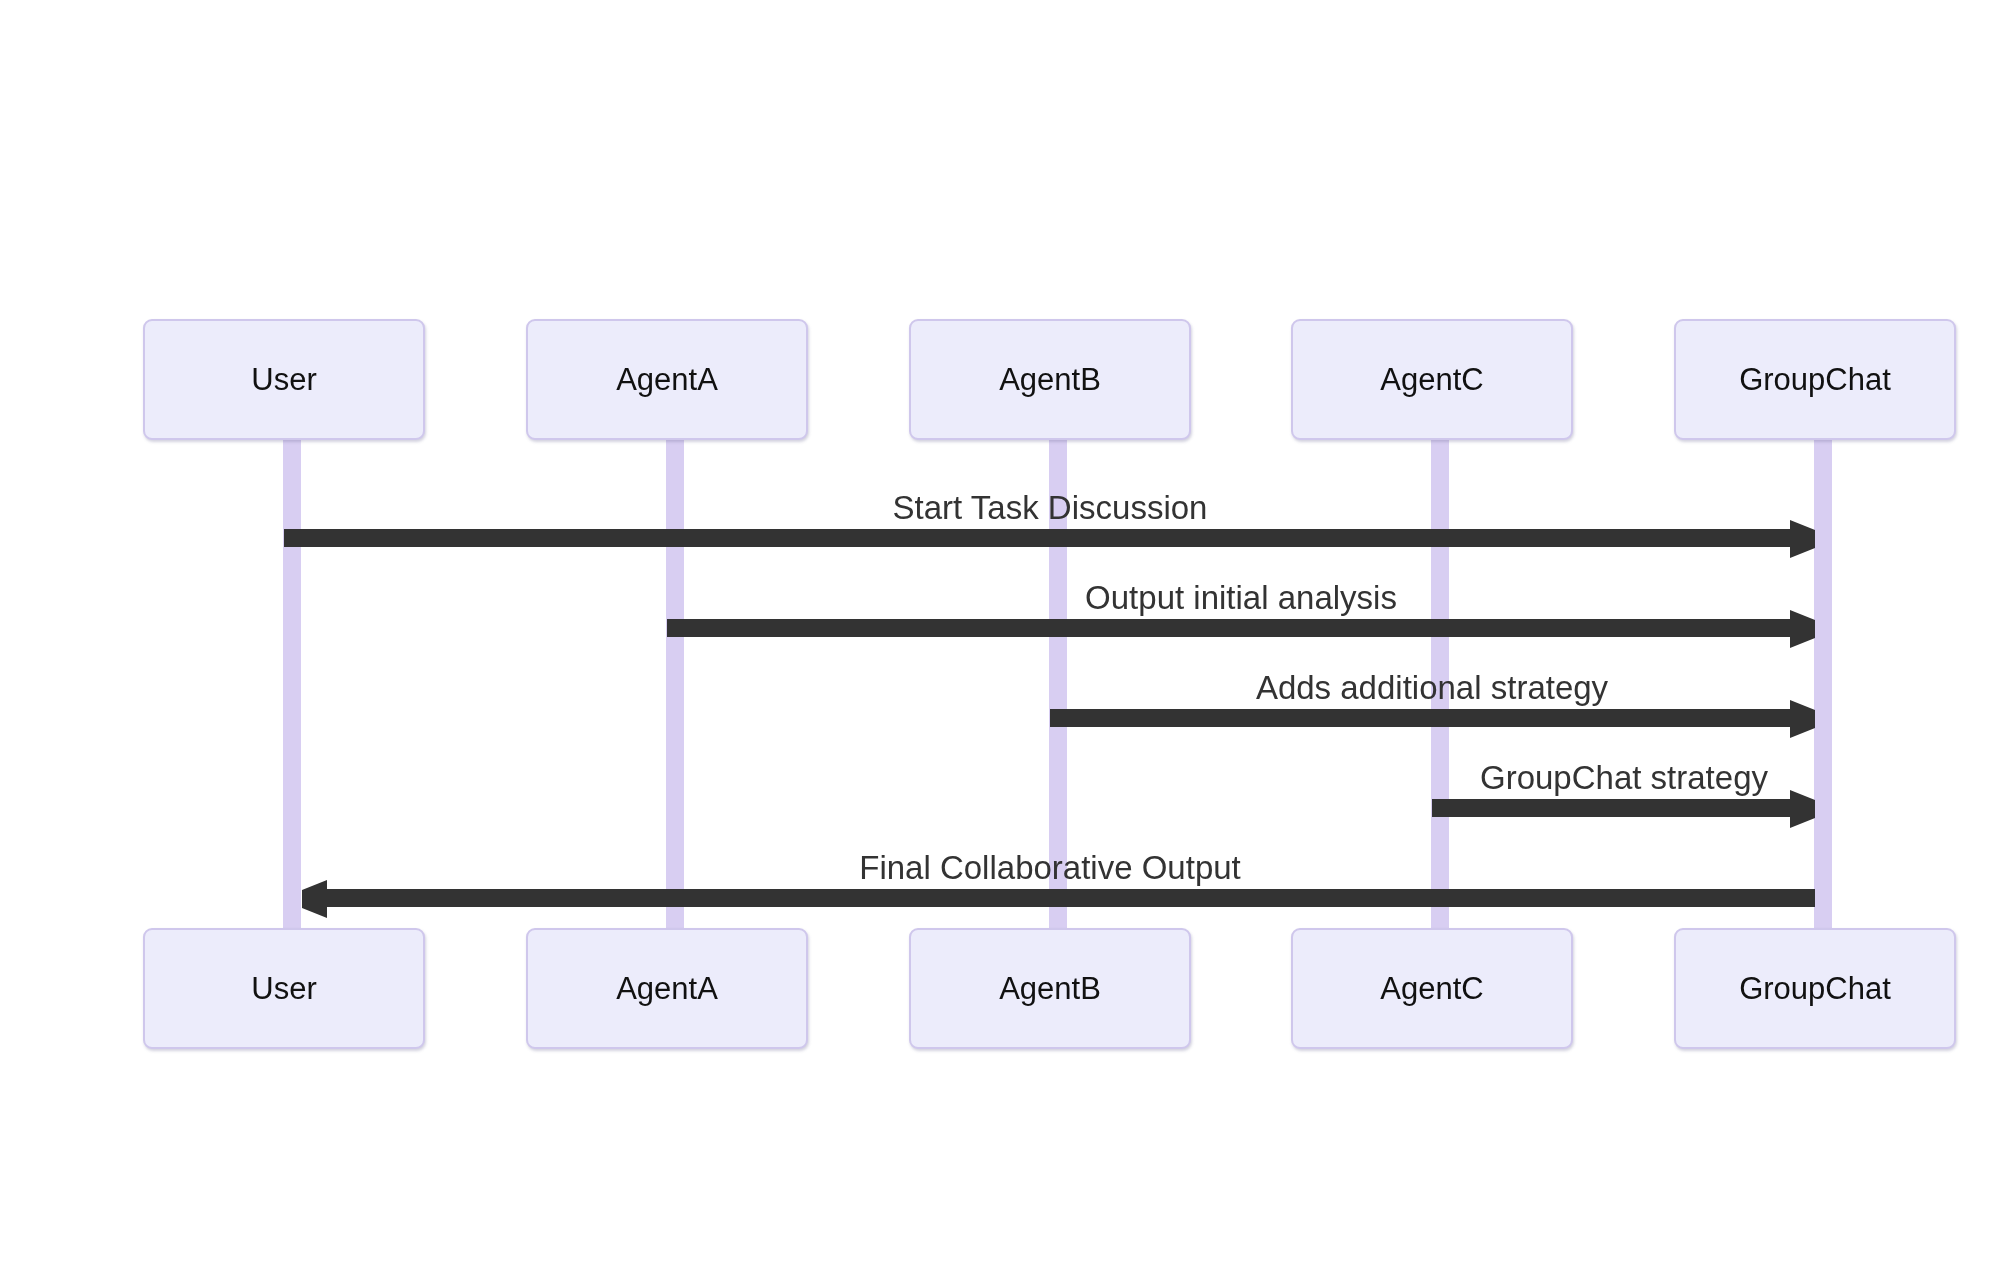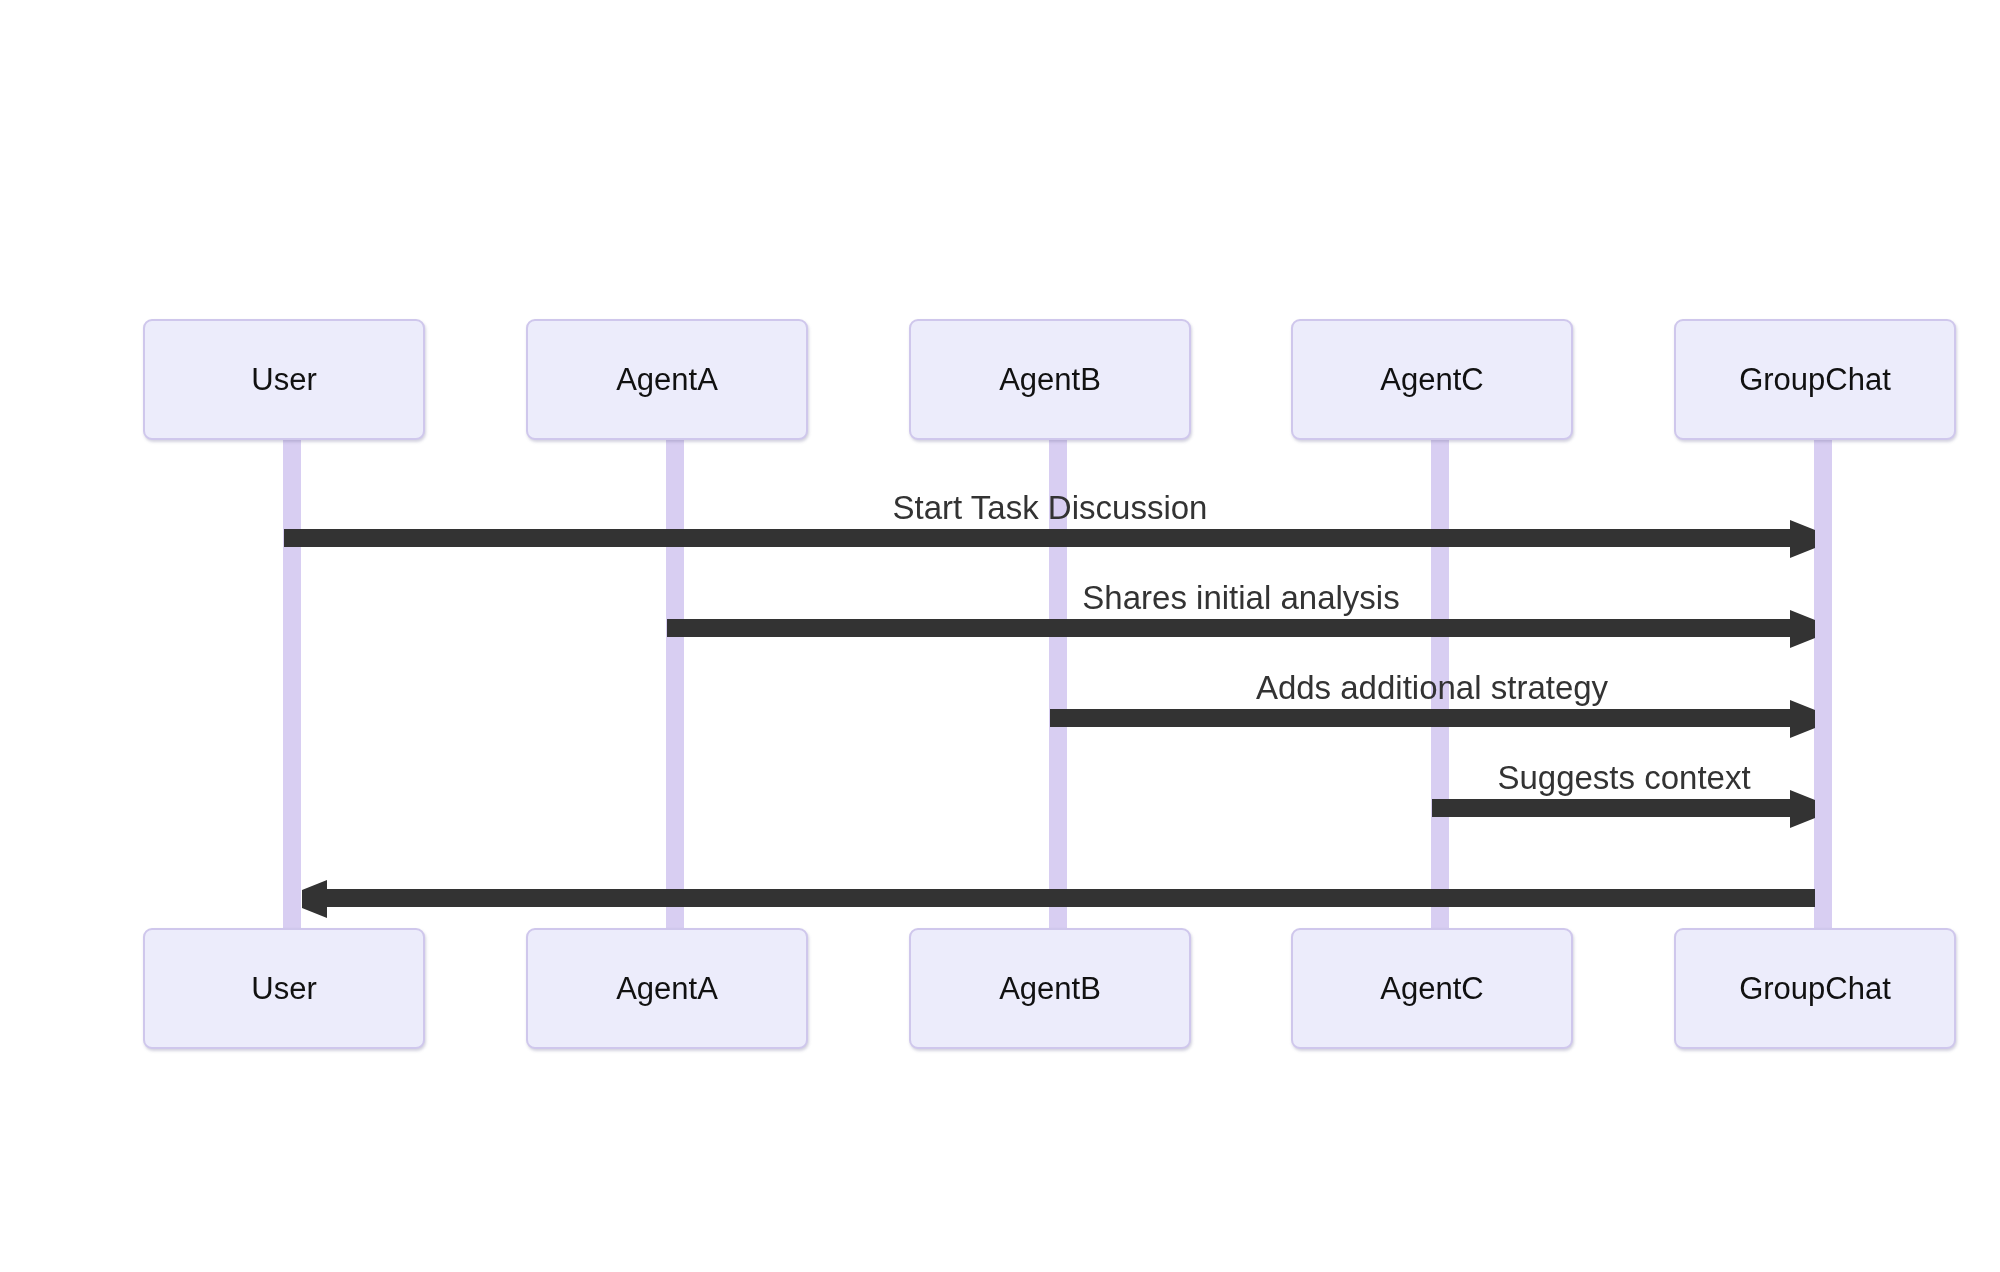--- a/index.html
+++ b/index.html
@@ -115,28 +115,29 @@
       </div>
     <div class="actor-box" style="left:1624px;">
         <span>GroupChat</span>
       </div>
   </div>
 
   <div class="msg-label" style="left:1000px; top:432px;">Start Task Discussion</div>
   <div class="msg-line" style="left:234px; top:478.5px; width:1507px;"></div>
   <div class="arrowhead right" style="left:1740px; top:470px;"></div>
 
-  <div class="msg-label" style="left:1191px; top:522px;">Shares initial analysis</div>
+  <div class="msg-label" style="left:1191px; top:522px;">Output initial analysis</div>
   <div class="msg-line" style="left:617px; top:568.5px; width:1124px;"></div>
   <div class="arrowhead right" style="left:1740px; top:560px;"></div>
 
   <div class="msg-label" style="left:1382px; top:612px;">Adds additional strategy</div>
   <div class="msg-line" style="left:1000px; top:658.5px; width:741px;"></div>
   <div class="arrowhead right" style="left:1740px; top:650px;"></div>
 
-  <div class="msg-label" style="left:1574px; top:702px;">Suggests context</div>
+  <div class="msg-label" style="left:1574px; top:702px;">GroupChat strategy</div>
   <div class="msg-line" style="left:1382px; top:748.5px; width:359px;"></div>
   <div class="arrowhead right" style="left:1740px; top:740px;"></div>
 
+  <div class="msg-label" style="left:1000px; top:792px;">Final Collaborative Output</div>
   <div class="msg-line" style="left:258px; top:838.5px; width:1507px;"></div>
   <div class="arrowhead left" style="left:234px; top:830px;"></div>
 
 </div>
 
 </body></html>

